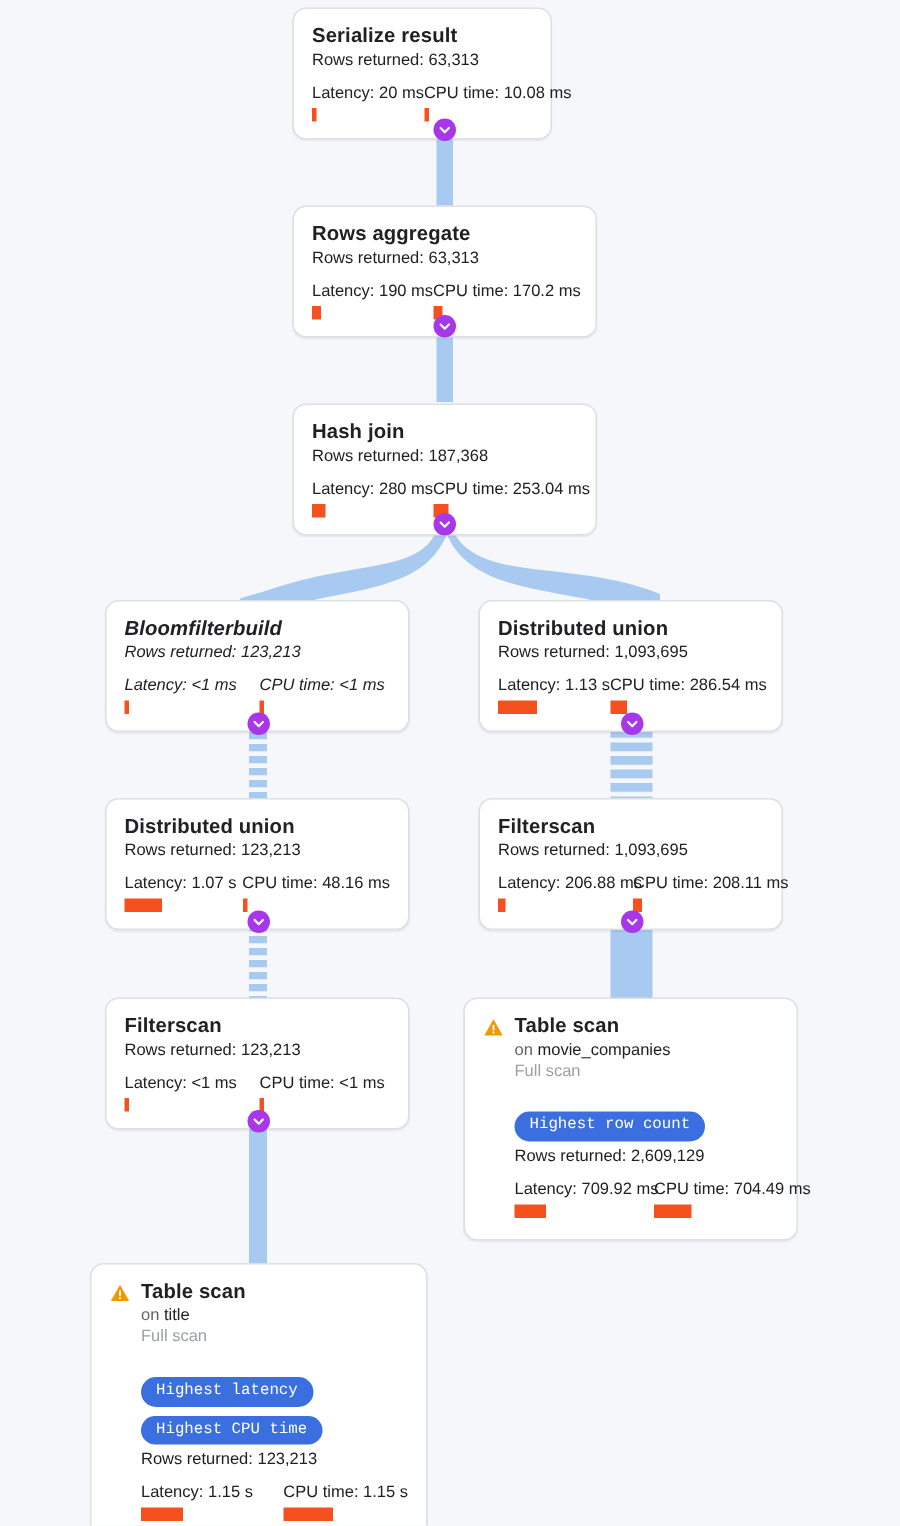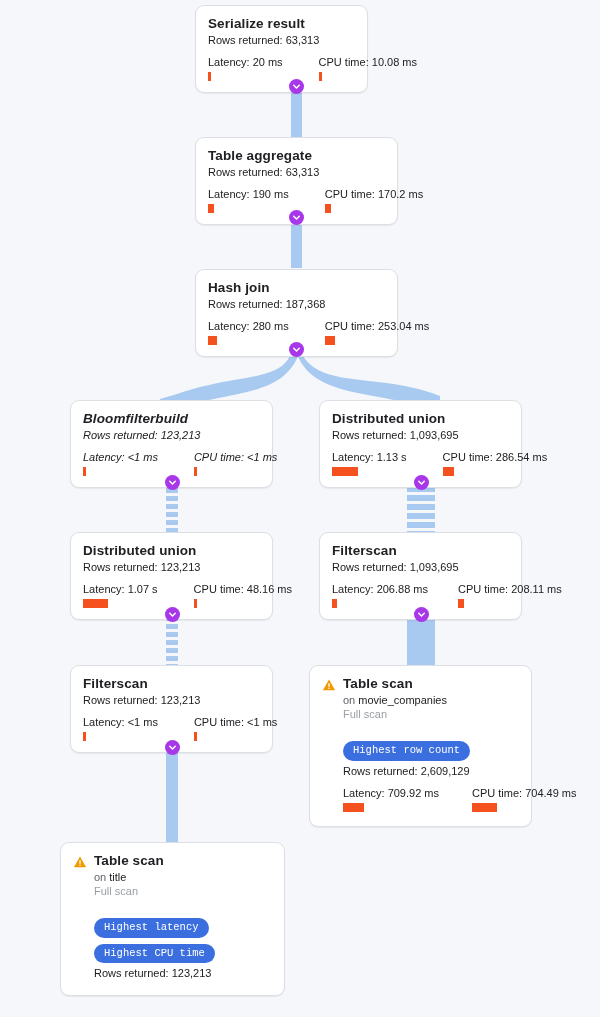--- a/index.html
+++ b/index.html
@@ -93,21 +93,20 @@
   }
   .rows {
     font-size: 11px;
     color: #202124;
     line-height: 15px;
     margin-top: 1px;
   }
   .metrics {
     display: flex;
     margin-top: 8px;
-    gap: 36px;
   }
   .metric {
     font-size: 11px;
     color: #202124;
     line-height: 13px;
   }
   .metric-label {
     white-space: nowrap;
   }
   .bar {
@@ -219,21 +218,21 @@
       </div>
       <div class="metric">
         <div class="metric-label">CPU time: 10.08 ms</div>
         <div class="bar" style="width:3px;"></div>
       </div>
     </div>
   </div>
 
   <div class="node" style="left:195px; top:137px; width:203px;">
     <div class="node-head">
-      <div class="node-title">Table aggregate</div>
+      <div class="node-title">Rows aggregate</div>
     </div>
     <div class="rows">Rows returned: 63,313</div>
     <div class="metrics">
       <div class="metric" style="width:96px;">
         <div class="metric-label">Latency: 190 ms</div>
         <div class="bar" style="width:6px;"></div>
       </div>
       <div class="metric">
         <div class="metric-label">CPU time: 170.2 ms</div>
         <div class="bar" style="width:6px;"></div>
@@ -388,16 +387,26 @@
       <div class="node-sub">
         <span>on</span>
         <b>title</b>
       </div>
       <div class="node-scan">Full scan</div>
       <div class="badges">
         <span class="badge">Highest latency</span>
         <span class="badge">Highest CPU time</span>
       </div>
       <div class="rows">Rows returned: 123,213</div>
+      <div class="metrics">
+        <div class="metric" style="width:99px;">
+          <div class="metric-label">Latency: 1.15 s</div>
+          <div class="bar" style="width:28px;"></div>
+        </div>
+        <div class="metric">
+          <div class="metric-label">CPU time: 1.15 s</div>
+          <div class="bar" style="width:33px;"></div>
+        </div>
+      </div>
     </div>
   </div>
 
 </div>
 
 </body></html>

